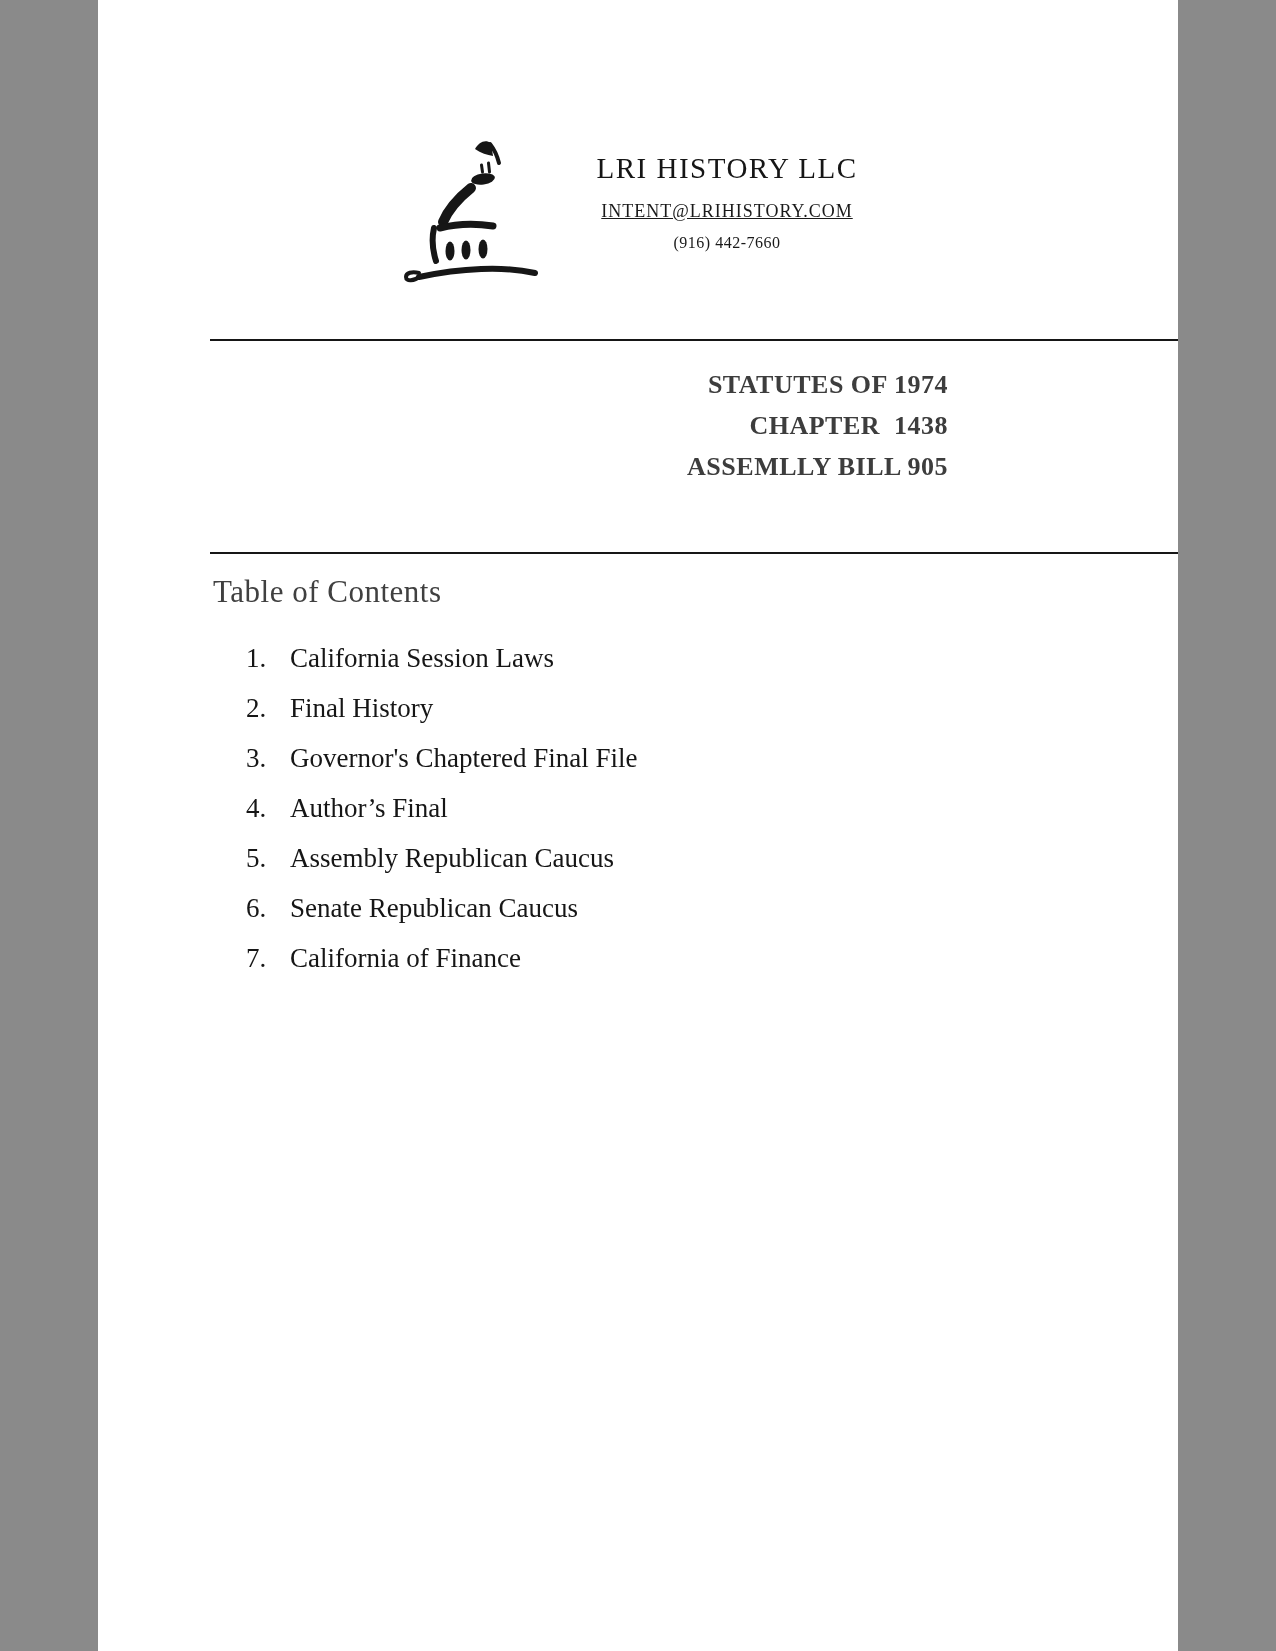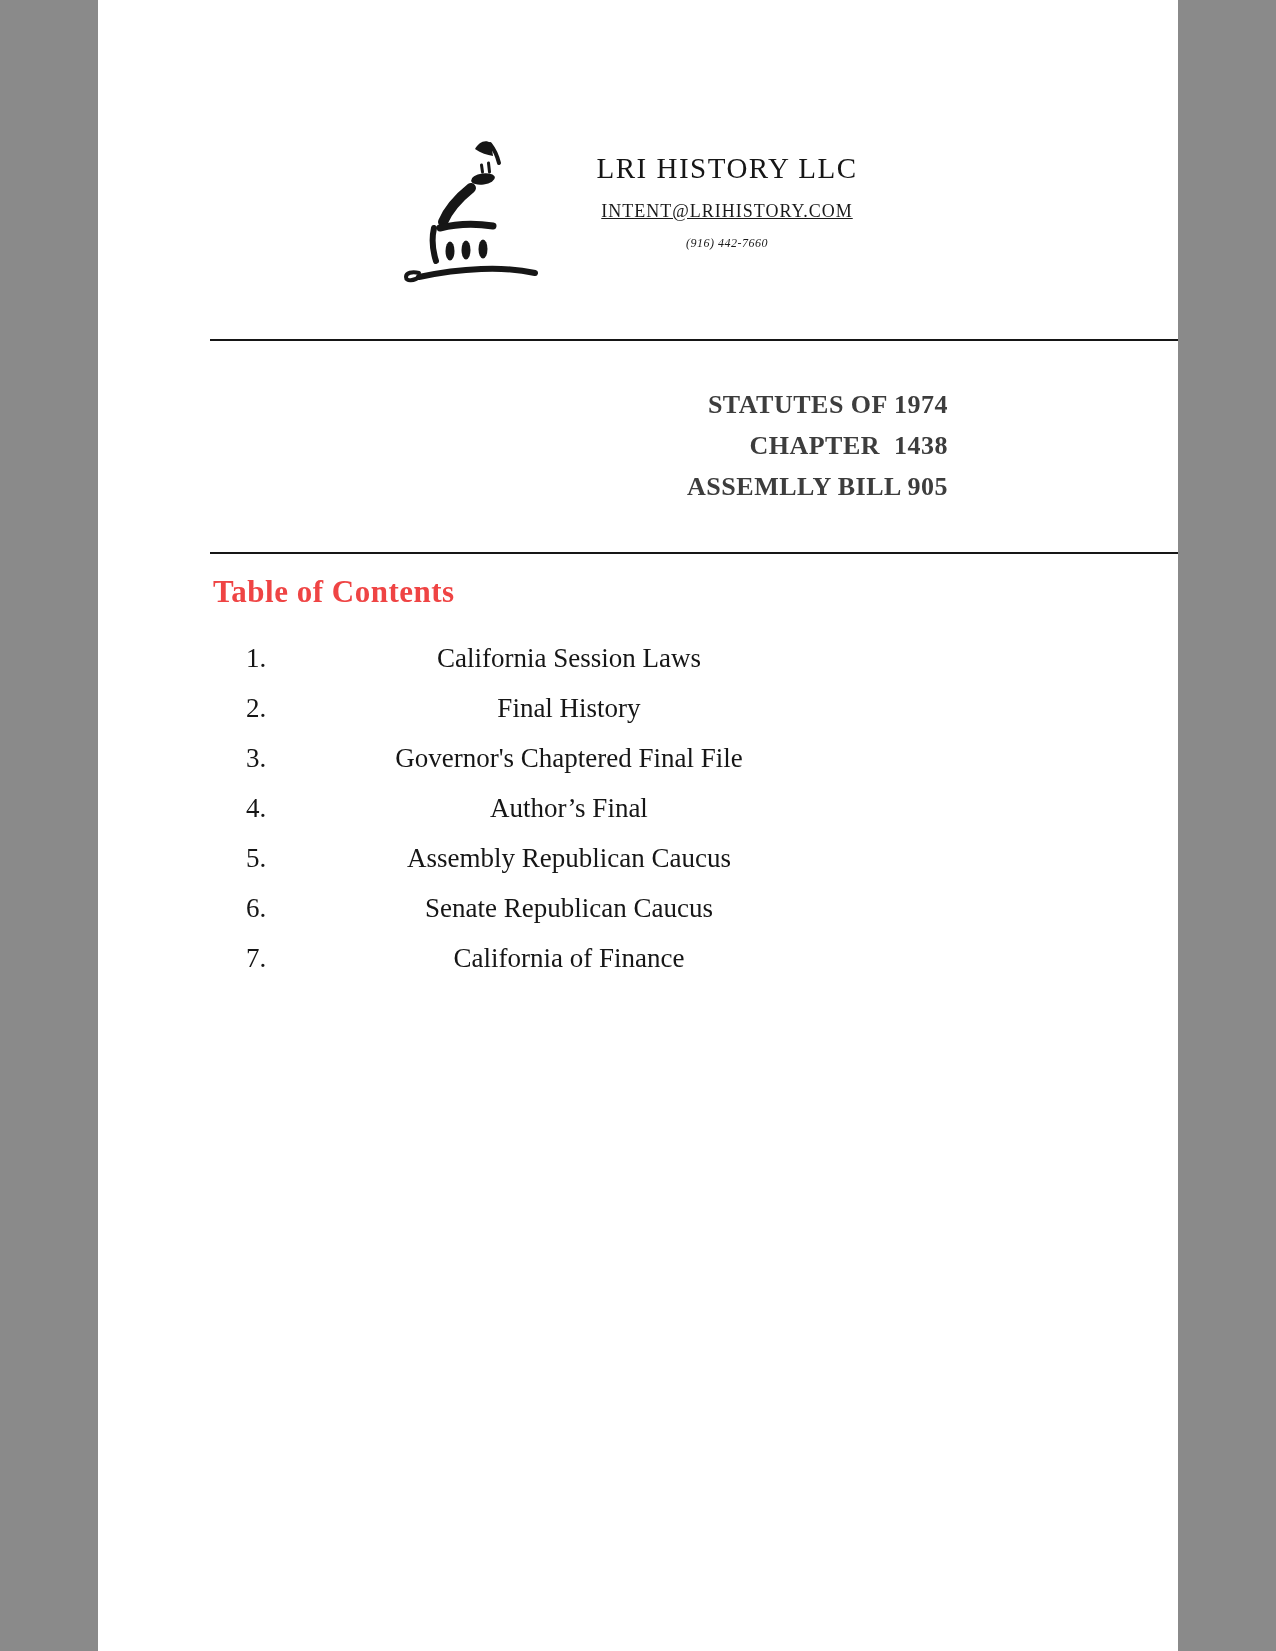--- a/index.html
+++ b/index.html
@@ -43,79 +43,77 @@
     text-decoration: underline;
   }
   .website {
     margin-top: 8px;
     font-size: 18px;
     letter-spacing: 1px;
     line-height: 24px;
   }
   .phone {
     margin-top: 9px;
-    font-size: 12px;
+    font-size: 16px;
     letter-spacing: 0.5px;
     line-height: 22px;
-    font-style: italic;
   }
 
   
   .rule {
     position: absolute;
     left: 112px;
     width: 973px;
     height: 0;
     border-top: 2px solid #161616;
   }
   .rule-1 { top: 339px; }
   .rule-2 { top: 552px; }
 
   
   .ref-block {
     position: absolute;
     right: 230px;
-    top: 384px;
+    top: 364px;
     text-align: right;
     font-weight: bold;
     font-size: 26px;
     color: #3d3d3d;
     letter-spacing: 0.5px;
     line-height: 41px;
   }
   .ref-line { white-space: pre; }
 
   
   .toc-heading {
     position: absolute;
     left: 115px;
     top: 574px;
     font-size: 31px;
-    font-weight: bold;
-    color: #ef4444;
+    font-weight: normal;
+    color: #404040;
     letter-spacing: 0.5px;
   }
   .toc-list {
     position: absolute;
     left: 130px;
     top: 633px;
     width: 620px;
     margin: 0;
     padding: 0;
     list-style: none;
     counter-reset: toc;
     font-size: 27px;
     color: #161616;
   }
   .toc-list li {
     position: relative;
     height: 50px;
     line-height: 50px;
     padding-left: 62px;
-    text-align: center;
   }
   .toc-list li::before {
     counter-increment: toc;
     content: counter(toc) ".";
     position: absolute;
     left: 18px;
   }
 </style>
 </head>
 <body>

